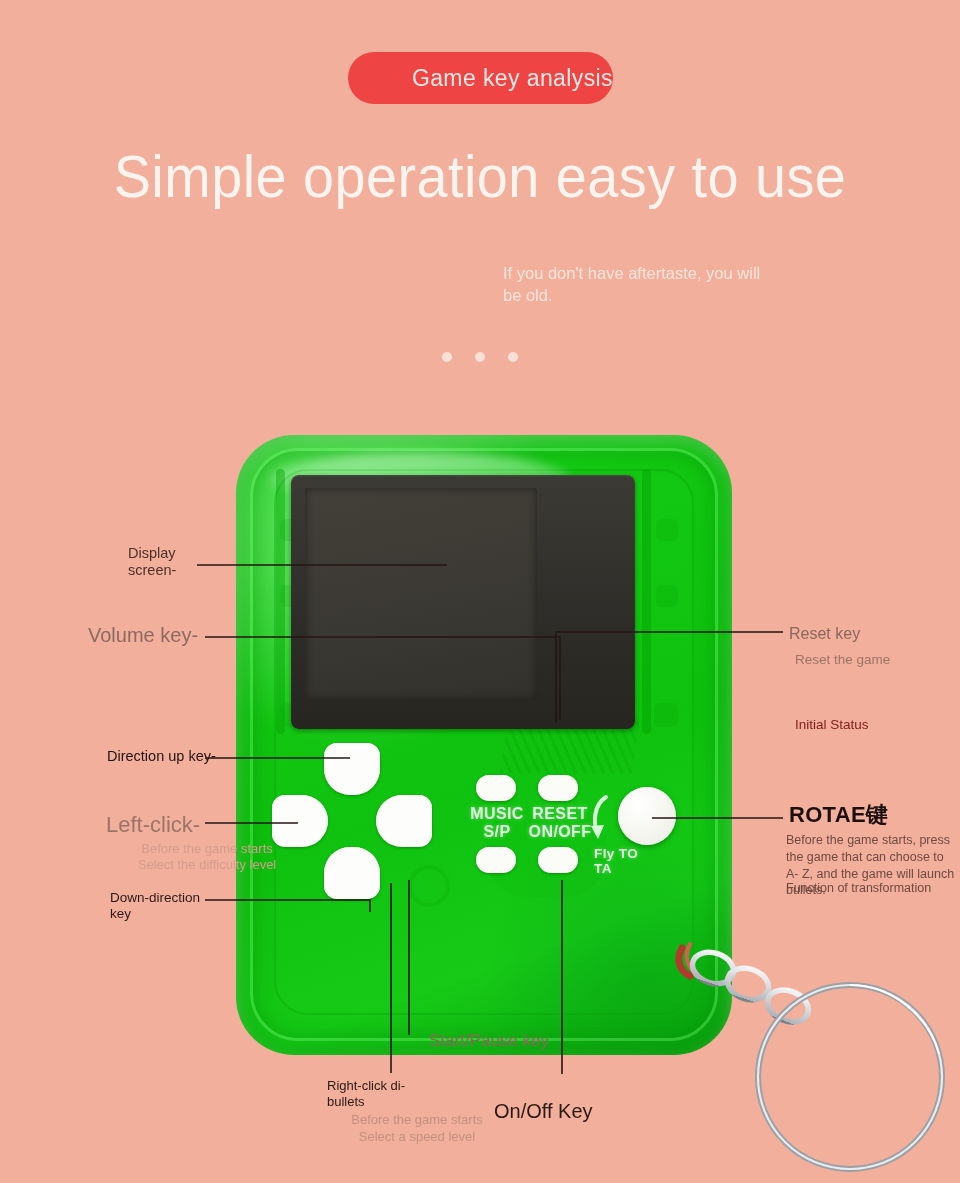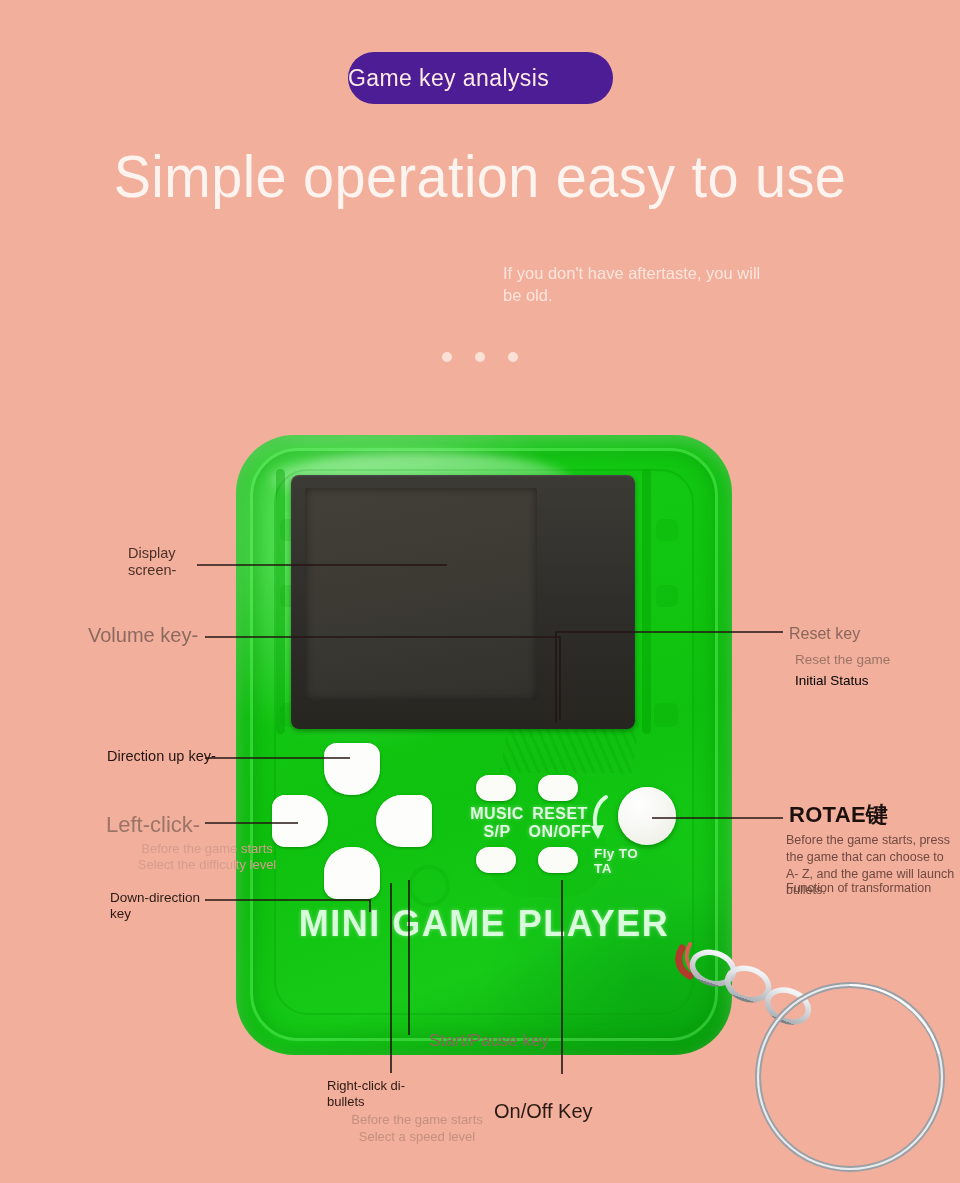--- a/index.html
+++ b/index.html
@@ -7,22 +7,22 @@
     width:960px;height:1183px;position:relative;overflow:hidden;
     background:#f2af9b;
     font-family:"Liberation Sans","DejaVu Sans",sans-serif;
     -webkit-font-smoothing:antialiased;
   }
   .stage{position:absolute;inset:0;}
 
   
   .badge{
     position:absolute;left:348px;top:52px;width:265px;height:52px;
-    background:#4c1d95;border-radius:26px;
-    display:flex;align-items:center;justify-content:flex-start;
+    background:#ef4444;border-radius:26px;
+    display:flex;align-items:center;justify-content:flex-end;
   }
   .badge span{
     font-size:23px;color:#fdeae6;letter-spacing:.4px;
   }
   .headline{
     position:absolute;left:0;right:0;top:147px;text-align:center;
     font-size:60px;line-height:1;color:#fdf3ef;letter-spacing:.5px;
     transform:scaleX(.93);
   }
   .sub-left{
@@ -138,21 +138,21 @@
 
   .l-display{left:128px;top:545px;font-size:14.5px;line-height:1.2;color:#4b3129;}
   .l-volume{left:88px;top:624px;font-size:20px;color:#8d6a60;}
   .l-dirup{left:107px;top:748px;font-size:14.5px;color:#231410;}
   .l-leftclick{left:106px;top:812px;font-size:22px;color:#9b7568;}
   .l-leftclick-sub{left:118px;top:841px;font-size:13px;line-height:1.24;color:#d69d8d;text-align:center;width:178px;}
   .l-down{left:110px;top:890px;font-size:13.5px;line-height:1.2;color:#2a1a15;}
 
   .l-reset{left:789px;top:625px;font-size:16px;color:#8b675d;}
   .l-reset-sub{left:795px;top:650px;font-size:13.5px;line-height:1.55;color:#9c7468;}
-  .l-reset-sub .dim{color:#000000;}
+  .l-reset-sub .dim{color:#7f1d1d;margin-top:44px;}
 
   .l-rotae{left:789px;top:800px;font-size:22px;font-weight:bold;color:#1b100d;letter-spacing:.3px;}
   .l-rotae-sub{left:786px;top:832px;width:172px;font-size:12.5px;line-height:1.34;color:#6f4a40;}
   .l-rotae-sub2{left:786px;top:881px;width:176px;font-size:12.5px;color:#6f4a40;}
 
   .l-startpause{left:429px;top:1031px;font-size:17px;color:#8c675c;}
   .l-rightclick{left:327px;top:1078px;width:120px;font-size:13px;line-height:1.22;color:#2b1a14;}
   .l-rightclick-sub{left:322px;top:1111px;width:190px;font-size:13px;line-height:1.32;color:#c4917f;text-align:center;}
   .l-onoff{left:494px;top:1080px;font-size:20px;color:#2a1a15;margin-top:20px;}
 </style>
@@ -213,21 +213,20 @@
     <div class="rot-btn"></div>
 
     <svg class="arrow-curve" viewBox="0 0 26 52">
       <path d="M18 4 C6 12, 5 28, 9 40" fill="none" stroke="#d9fadb" stroke-width="4" stroke-linecap="round"></path>
       <path d="M3 33 L10 46 L16 32 Z" fill="#d9fadb"></path>
     </svg>
 
     <div class="print p-music">MUSIC S/P</div>
     <div class="print p-reset">RESET ON/OFF</div>
     <div class="print p-fly">Fly TO TA</div>
-    <div class="print p-brand">MINI GAME PLAYER</div>
   </div>
 
   <svg class="keychain" viewBox="0 0 300 253">
     <defs>
       <linearGradient id="mg" x1="0" y1="0" x2="0" y2="1">
         <stop offset="0" stop-color="#f2f4f6"></stop>
         <stop offset="45" stop-color="#aeb3b8"></stop>
         <stop offset="1" stop-color="#7d8287"></stop>
       </linearGradient>
     </defs>

